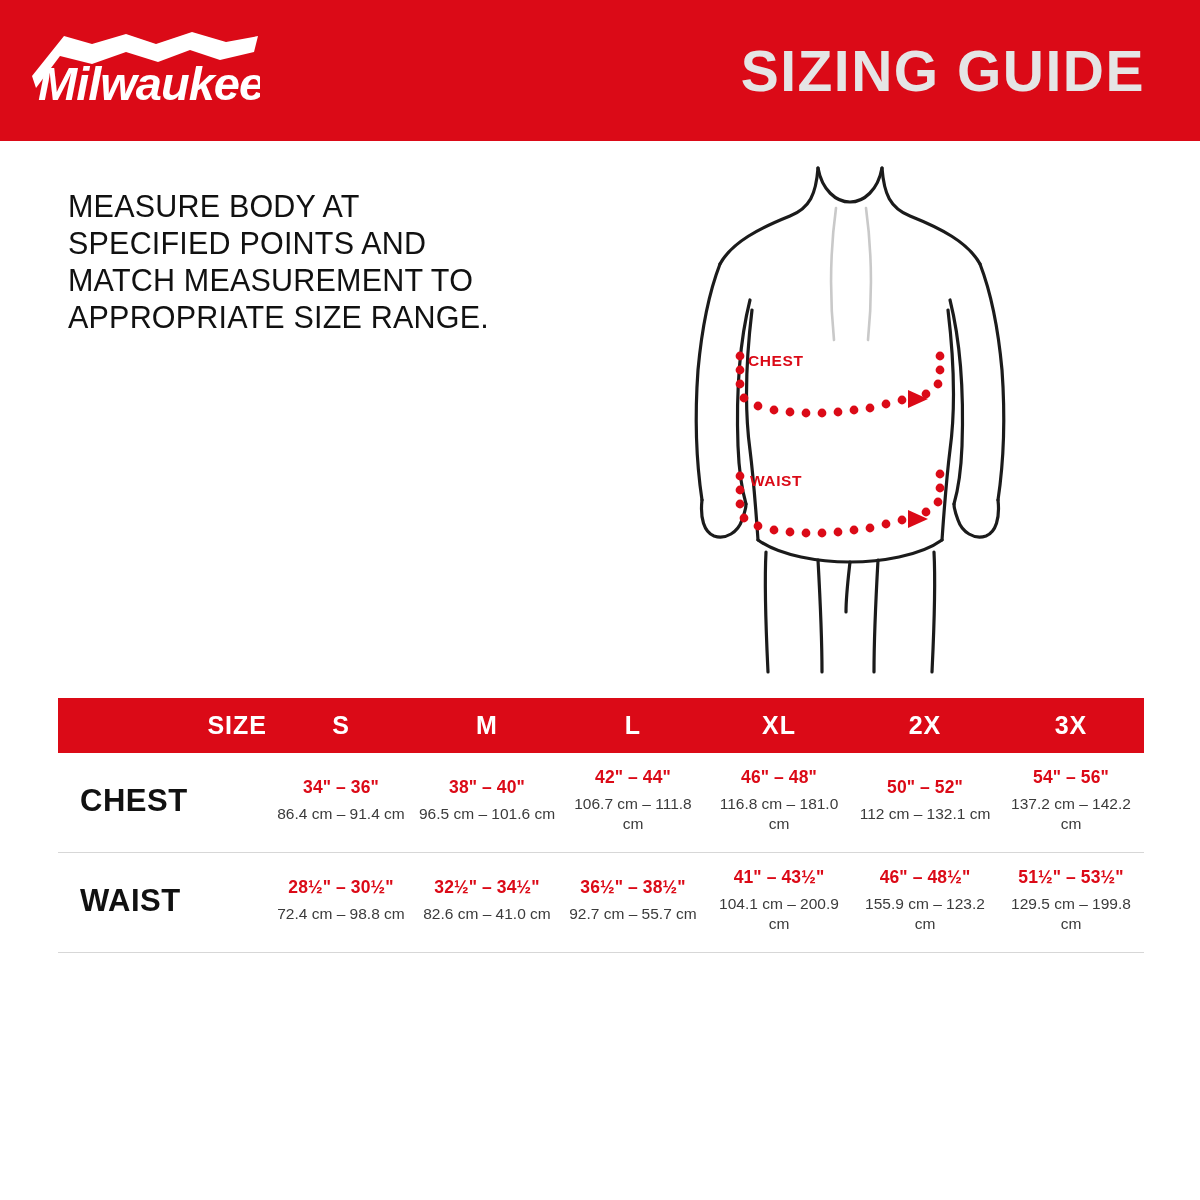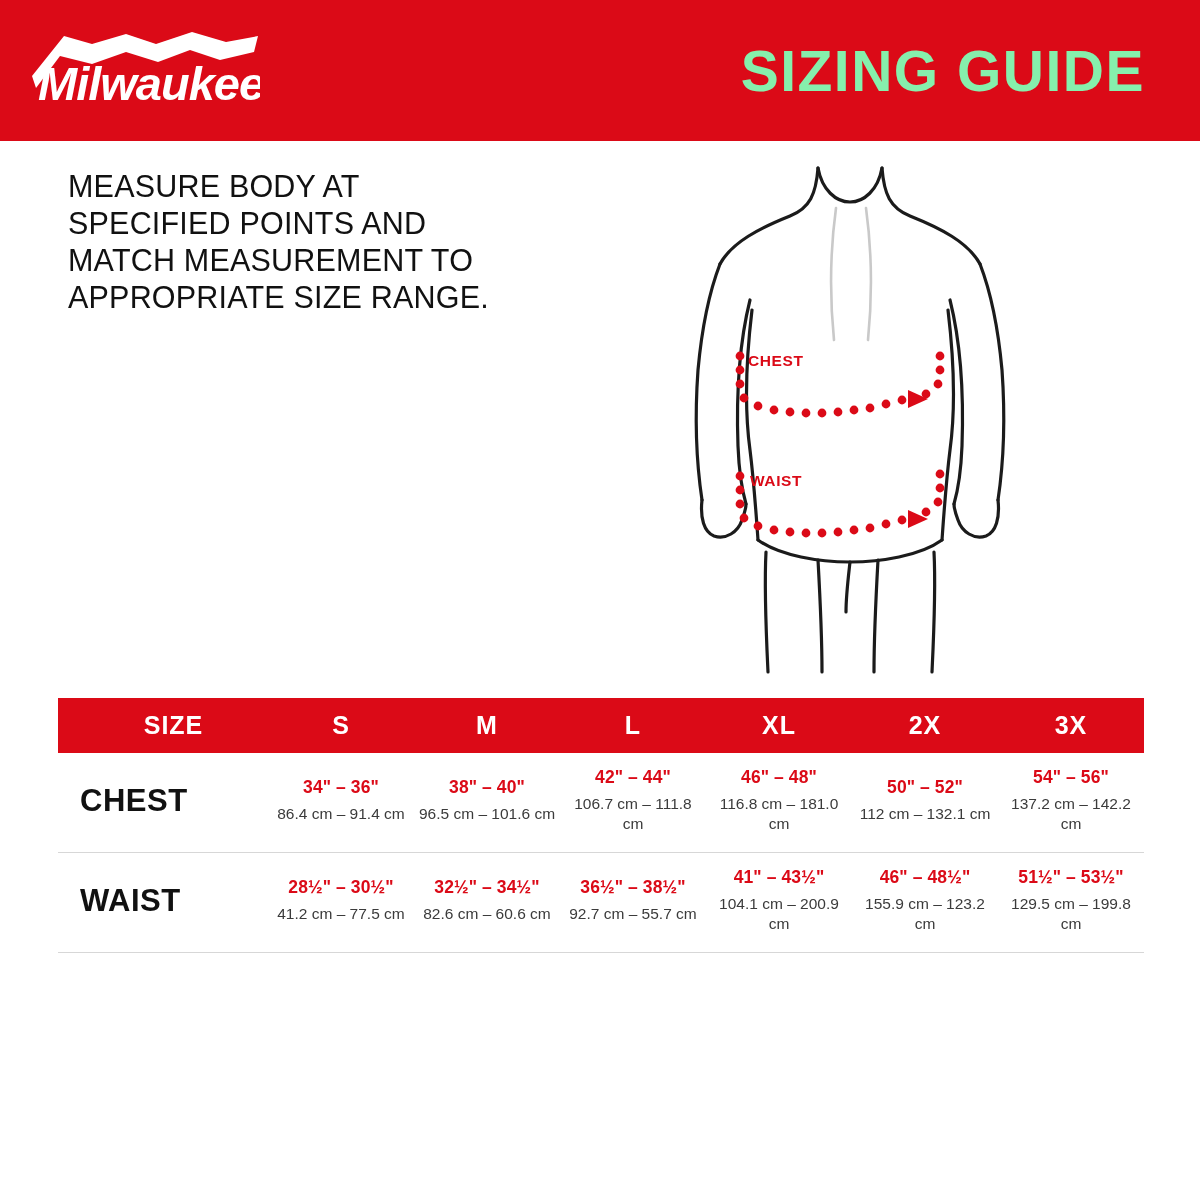--- a/index.html
+++ b/index.html
@@ -44,34 +44,34 @@
     font-weight: bold;
     font-style: italic;
     font-size: 47px;
     fill: #ffffff;
     letter-spacing: -1px;
   }
   .header-title {
     position: absolute;
     right: 55px;
     top: 40px;
-    color: #86efac;
+    color: #e5e5e5;
     font-size: 57px;
     font-weight: bold;
     letter-spacing: 1.5px;
     font-family: "Liberation Sans", sans-serif;
     line-height: 62px;
     white-space: nowrap;
   }
 
   
   .intro {
     position: absolute;
     left: 68px;
-    top: 168px;
+    top: 188px;
     width: 430px;
     color: #111111;
     font-size: 30.5px;
     line-height: 37px;
     letter-spacing: 0.2px;
     font-family: "Liberation Sans", sans-serif;
   }
 
   
   .figure {
@@ -106,21 +106,21 @@
     background: #db0a17;
     color: #ffffff;
     font-size: 25px;
     font-weight: bold;
     letter-spacing: 1px;
     height: 53px;
     vertical-align: middle;
     font-family: "Liberation Sans", sans-serif;
   }
   thead th.first {
-    text-align: center;
+    text-align: right;
     padding-left: 22px;
   }
   thead th.size-col {
     text-align: center;
   }
   tbody td {
     vertical-align: middle;
     padding: 14px 2px 18px 2px;
     text-align: center;
     border-bottom: 1.5px solid #d7d7d7;
@@ -299,25 +299,25 @@
           </td>
           <td>
             <span class="inches">54" – 56"</span>
             <span class="cm">137.2 cm – 142.2 cm</span>
           </td>
         </tr>
         <tr>
           <td class="rowlabel">WAIST</td>
           <td>
             <span class="inches">28½" – 30½"</span>
-            <span class="cm">41.2 cm – 77.5 cm</span>
+            <span class="cm">72.4 cm – 98.8 cm</span>
           </td>
           <td>
             <span class="inches">32½" – 34½"</span>
-            <span class="cm">82.6 cm – 60.6 cm</span>
+            <span class="cm">82.6 cm – 41.0 cm</span>
           </td>
           <td>
             <span class="inches">36½" – 38½"</span>
             <span class="cm">92.7 cm – 55.7 cm</span>
           </td>
           <td>
             <span class="inches">41" – 43½"</span>
             <span class="cm">104.1 cm – 200.9 cm</span>
           </td>
           <td>

